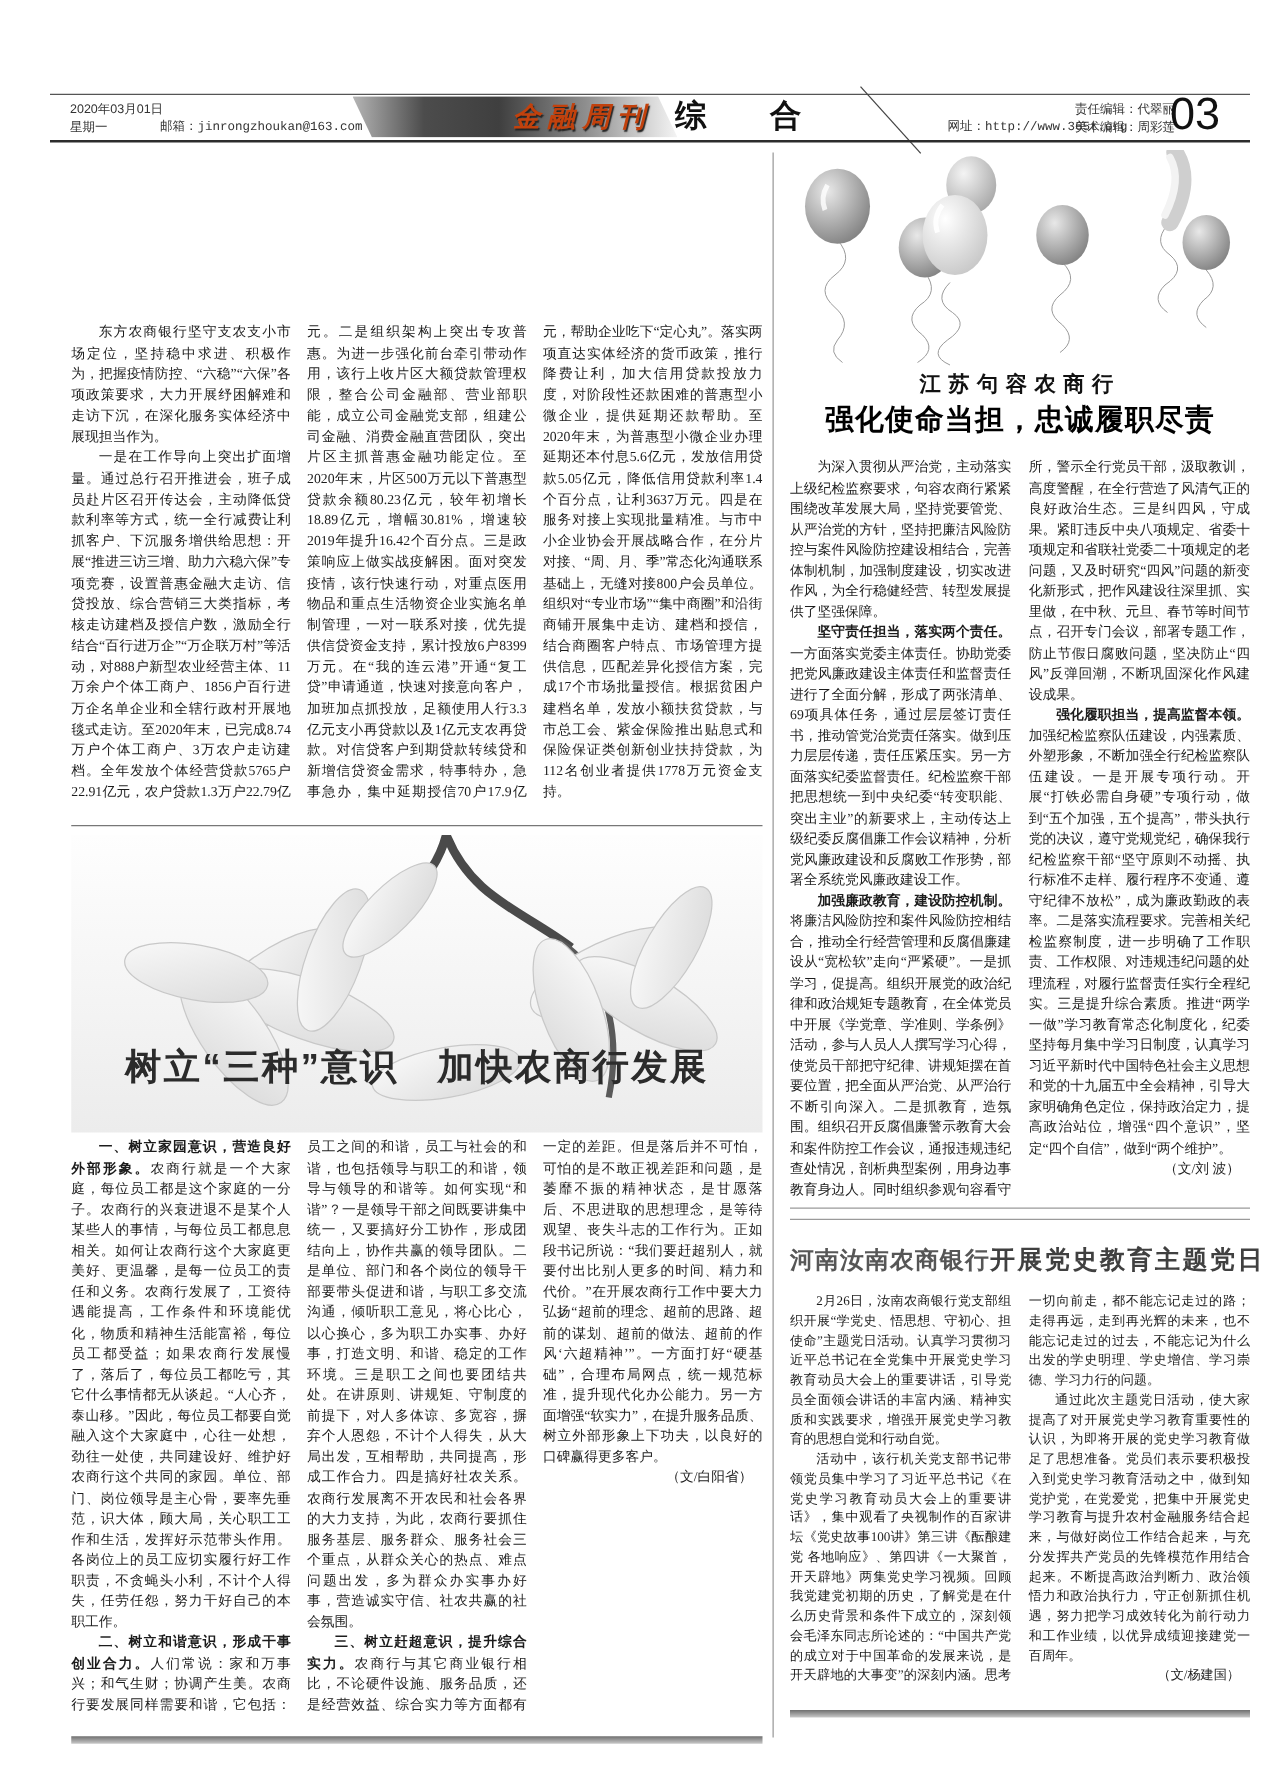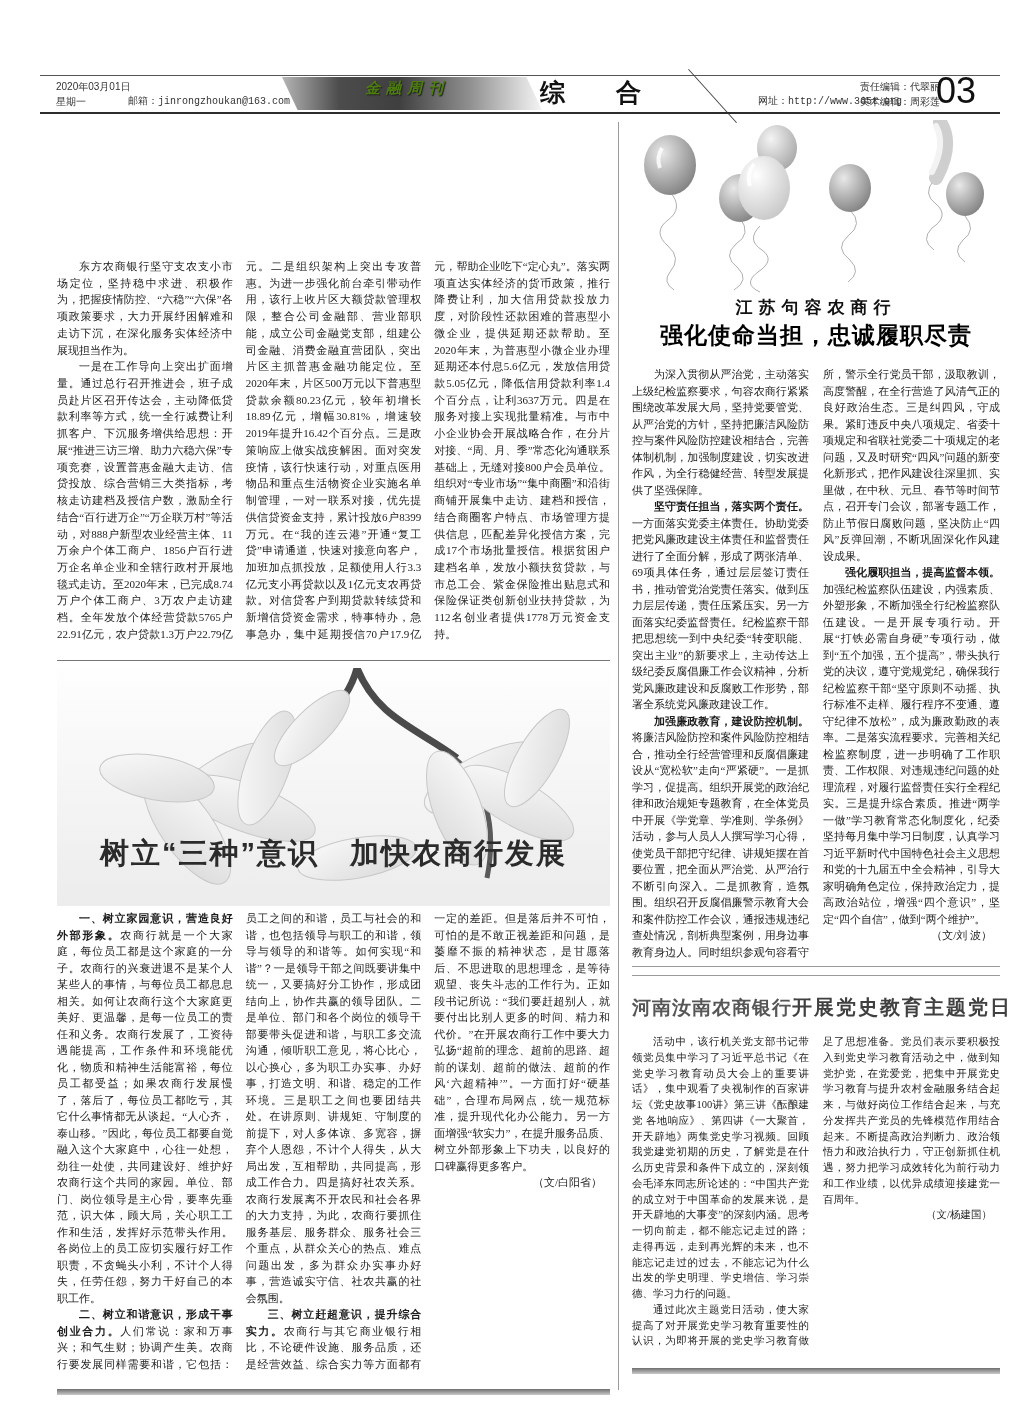--- a/index.html
+++ b/index.html
@@ -10,22 +10,22 @@
   .hdr-topline{left:40px;width:960px;top:75px;border-top:1px solid #555;}
   .hdr-botline{left:40px;width:960px;top:112px;border-top:2px solid #2c2c2c;}
   .hdr-small{font-size:10px;color:#333;font-family:"Liberation Sans",sans-serif;}
   .hdr-date1{left:56px;top:80px;}
   .hdr-date2{left:56px;top:95px;}
   .hdr-email{left:128px;top:94px;}
   .mono{font-family:"Liberation Mono",monospace;}
   .banner{left:282px;top:77px;width:260px;height:33px;
           background:linear-gradient(to right,#b5b5b5,#4c4c4c 22%,#3f3f3f 45%,#8f8f8f 72%,#d9d9d9 92%,#f4f4f4);
           clip-path:polygon(0 0,94% 0,100% 100%,6% 100%);}
-  .banner-text{left:292px;top:79px;width:230px;text-align:center;color:#4d7c0f;
-          font-size:15px;font-weight:bold;font-style:italic;letter-spacing:6px;
+  .banner-text{left:292px;top:79px;width:230px;text-align:right;color:#c2410c;
+          font-size:22px;font-weight:bold;font-style:italic;letter-spacing:6px;
           font-family:"DejaVu Serif",serif;text-shadow:1px 1px 1px #222;}
   .hdr-section{left:540px;top:76px;font-size:25px;font-weight:bold;letter-spacing:22px;
           font-family:"Liberation Sans",sans-serif;color:#111;}
   .hdr-diag{left:712px;top:60px;height:72px;border-left:1px solid #444;transform:rotate(-42deg);}
   .hdr-web{left:758px;top:94px;}
   .hdr-ed1{left:860px;top:80px;}
   .hdr-ed2{left:860px;top:95px;}
   .hdr-pagenum{left:936px;top:70px;font-size:36px;font-family:"Liberation Sans",sans-serif;color:#111;}
   
   .vdivider{left:618px;top:122px;height:1268px;border-left:1px solid #9a9a9a;}
@@ -181,20 +181,21 @@
     <p><b class="lead">强化履职担当，提高监督本领。</b><span>加强纪检监察队伍建设，内强素质、外塑形象，不断加强全行纪检监察队伍建设。一是开展专项行动。开展“打铁必需自身硬”专项行动，做到“五个加强，五个提高”，带头执行党的决议，遵守党规党纪，确保我行纪检监察干部“坚守原则不动摇、执行标准不走样、履行程序不变通、遵守纪律不放松”，成为廉政勤政的表率。二是落实流程要求。完善相关纪检监察制度，进一步明确了工作职责、工作权限、对违规违纪问题的处理流程，对履行监督责任实行全程纪实。三是提升综合素质。推进“两学一做”学习教育常态化制度化，纪委坚持每月集中学习日制度，认真学习习近平新时代中国特色社会主义思想和党的十九届五中全会精神，引导大家明确角色定位，保持政治定力，提高政治站位，增强“四个意识”，坚定“四个自信”，做到“两个维护”。</span></p>
     <p class="byline">（文/刘 波）</p>
   </div>
 
   <div class="abs double-rule"></div>
 
   <div class="abs a4-headline">
     <span class="a4-light">河南汝南农商银行</span><span class="a4-bold">开展党史教育主题党日</span>
   </div>
   <div class="abs bodycols a4-body">
+    <p>2月26日，汝南农商银行党支部组织开展“学党史、悟思想、守初心、担使命”主题党日活动。认真学习贯彻习近平总书记在全党集中开展党史学习教育动员大会上的重要讲话，引导党员全面领会讲话的丰富内涵、精神实质和实践要求，增强开展党史学习教育的思想自觉和行动自觉。</p>
     <p>活动中，该行机关党支部书记带领党员集中学习了习近平总书记《在党史学习教育动员大会上的重要讲话》，集中观看了央视制作的百家讲坛《党史故事100讲》第三讲《酝酿建党 各地响应》、第四讲《一大聚首，开天辟地》两集党史学习视频。回顾我党建党初期的历史，了解党是在什么历史背景和条件下成立的，深刻领会毛泽东同志所论述的：“中国共产党的成立对于中国革命的发展来说，是开天辟地的大事变”的深刻内涵。思考一切向前走，都不能忘记走过的路；走得再远，走到再光辉的未来，也不能忘记走过的过去，不能忘记为什么出发的学史明理、学史增信、学习崇德、学习力行的问题。</p>
     <p>通过此次主题党日活动，使大家提高了对开展党史学习教育重要性的认识，为即将开展的党史学习教育做足了思想准备。党员们表示要积极投入到党史学习教育活动之中，做到知党护党，在党爱党，把集中开展党史学习教育与提升农村金融服务结合起来，与做好岗位工作结合起来，与充分发挥共产党员的先锋模范作用结合起来。不断提高政治判断力、政治领悟力和政治执行力，守正创新抓住机遇，努力把学习成效转化为前行动力和工作业绩，以优异成绩迎接建党一百周年。</p>
     <p class="byline">（文/杨建国）</p>
   </div>
 
   <div class="abs graybar graybar-right"></div>
 
 </div>
 
 </body></html>

